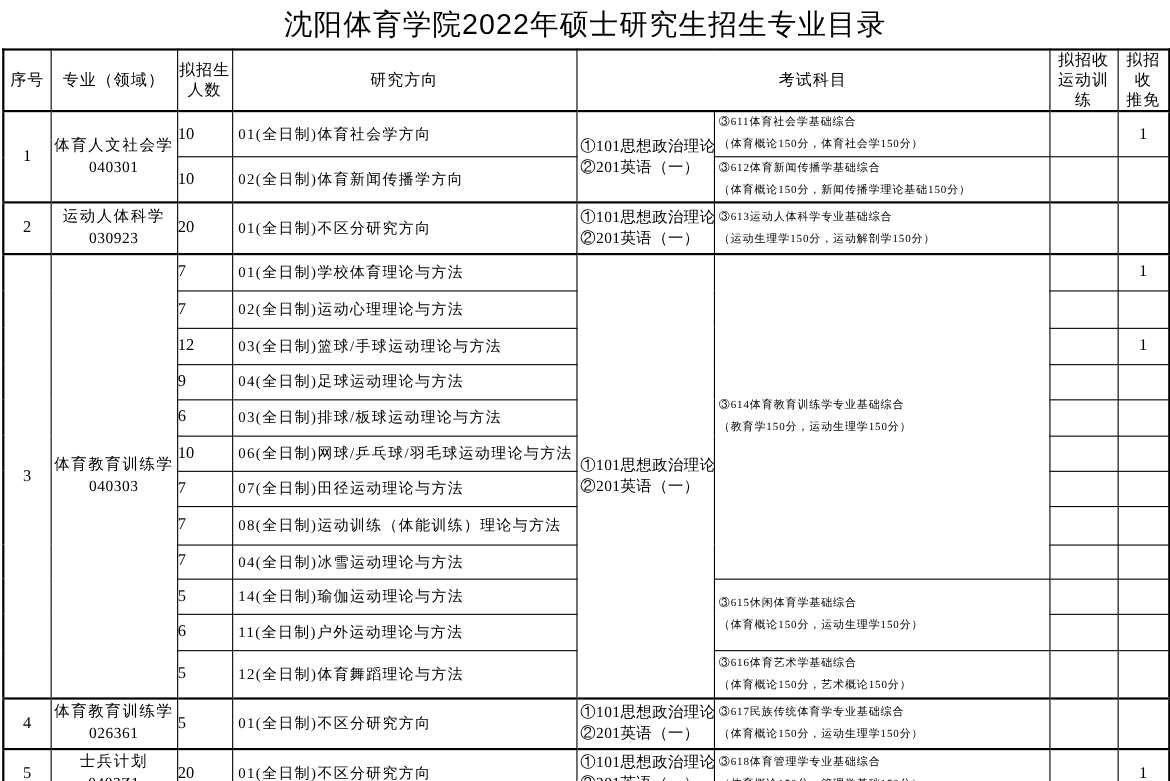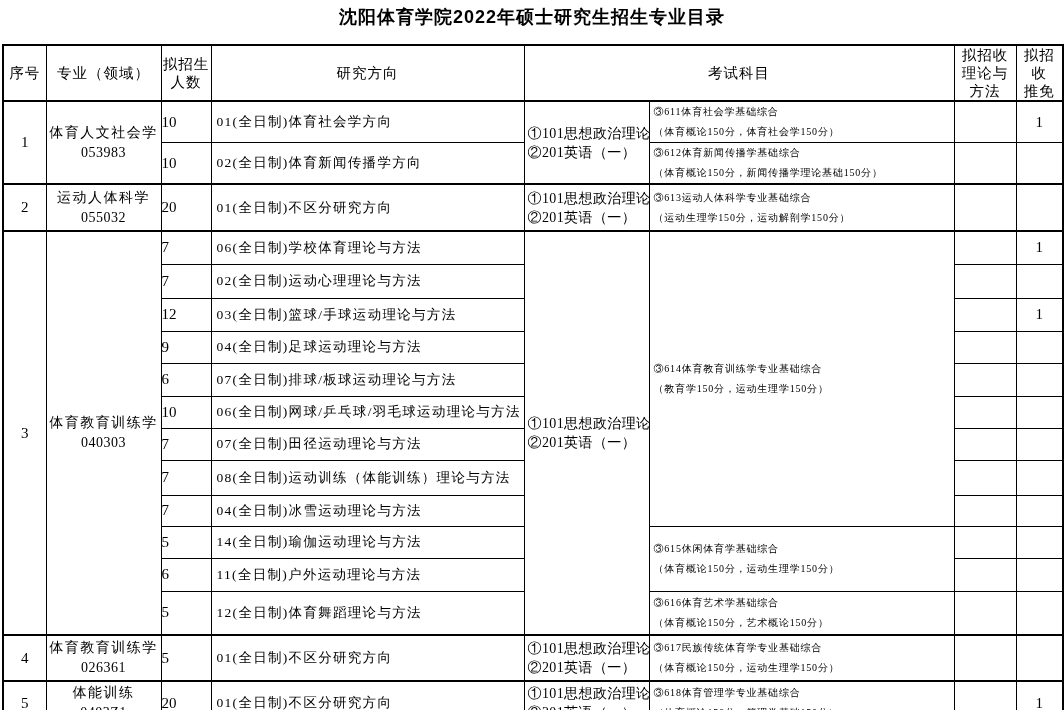--- a/index.html
+++ b/index.html
@@ -11,22 +11,22 @@
     color: #000;
     font-family: "Liberation Serif", "DejaVu Serif", serif;
     overflow: hidden;
   }
   .page { position: relative; width: 1064px; height: 710px; background: #fff; }
   .title {
     position: absolute;
     top: 5px; left: 0; right: 0;
     text-align: center;
     font-family: "Liberation Sans", "DejaVu Sans", sans-serif;
-    font-weight: bold;
-    font-size: 18px;
+    font-weight: normal;
+    font-size: 26px;
     letter-spacing: 1px;
     white-space: nowrap;
   }
   table.cat {
     position: absolute;
     top: 44px; left: 2px;
     width: 1060px;
     border-collapse: collapse;
     table-layout: fixed;
     border: 2px solid #000;
@@ -79,35 +79,35 @@
         <th>序号</th>
         <th>专业（领域）</th>
         <th>
             <span class="ln">拟招生</span>
             <span class="ln">人数</span>
           </th>
         <th>研究方向</th>
         <th colspan="2">考试科目</th>
         <th>
             <span class="ln">拟招收</span>
-            <span class="ln">理论与方法</span>
+            <span class="ln">运动训练</span>
           </th>
         <th>
             <span class="ln">拟招收</span>
             <span class="ln">推免</span>
           </th>
       </tr>
     </thead>
     <tbody>
 
       <tr class="sec" style="height:40px">
         <td class="no" rowspan="2">1</td>
         <td class="major" rowspan="2">
             <span class="ln">体育人文社会学</span>
-            <span class="ln code">053983</span>
+            <span class="ln code">040301</span>
           </td>
         <td class="quota">10</td>
         <td class="dir">01(全日制)体育社会学方向</td>
         <td class="pol" rowspan="2">
             <span class="ln">①101思想政治理论</span>
             <span class="ln">②201英语（一）</span>
           </td>
         <td class="exam">
             <span class="ln">③611体育社会学基础综合</span>
             <span class="ln">（体育概论150分，体育社会学150分）</span>
@@ -123,21 +123,21 @@
             <span class="ln">（体育概论150分，新闻传播学理论基础150分）</span>
           </td>
         <td class="sol"></td>
         <td class="exm"></td>
       </tr>
 
       <tr class="sec" style="height:47px">
         <td class="no">2</td>
         <td class="major">
             <span class="ln">运动人体科学</span>
-            <span class="ln code">055032</span>
+            <span class="ln code">030923</span>
           </td>
         <td class="quota">20</td>
         <td class="dir">01(全日制)不区分研究方向</td>
         <td class="pol">
             <span class="ln">①101思想政治理论</span>
             <span class="ln">②201英语（一）</span>
           </td>
         <td class="exam">
             <span class="ln">③613运动人体科学专业基础综合</span>
             <span class="ln">（运动生理学150分，运动解剖学150分）</span>
@@ -146,21 +146,21 @@
         <td class="exm"></td>
       </tr>
 
       <tr class="sec" style="height:33px">
         <td class="no" rowspan="12">3</td>
         <td class="major" rowspan="12">
             <span class="ln">体育教育训练学</span>
             <span class="ln code">040303</span>
           </td>
         <td class="quota">7</td>
-        <td class="dir">06(全日制)学校体育理论与方法</td>
+        <td class="dir">01(全日制)学校体育理论与方法</td>
         <td class="pol" rowspan="12">
             <span class="ln">①101思想政治理论</span>
             <span class="ln">②201英语（一）</span>
           </td>
         <td class="exam" rowspan="9">
             <span class="ln">③614体育教育训练学专业基础综合</span>
             <span class="ln">（教育学150分，运动生理学150分）</span>
           </td>
         <td class="sol"></td>
         <td class="exm">1</td>
@@ -178,21 +178,21 @@
         <td class="exm">1</td>
       </tr>
       <tr style="height:32px">
         <td class="quota">9</td>
         <td class="dir">04(全日制)足球运动理论与方法</td>
         <td class="sol"></td>
         <td class="exm"></td>
       </tr>
       <tr style="height:33px">
         <td class="quota">6</td>
-        <td class="dir">07(全日制)排球/板球运动理论与方法</td>
+        <td class="dir">03(全日制)排球/板球运动理论与方法</td>
         <td class="sol"></td>
         <td class="exm"></td>
       </tr>
       <tr style="height:32px">
         <td class="quota">10</td>
         <td class="dir">06(全日制)网球/乒乓球/羽毛球运动理论与方法</td>
         <td class="sol"></td>
         <td class="exm"></td>
       </tr>
       <tr style="height:32px">
@@ -256,21 +256,21 @@
             <span class="ln">③617民族传统体育学专业基础综合</span>
             <span class="ln">（体育概论150分，运动生理学150分）</span>
           </td>
         <td class="sol"></td>
         <td class="exm"></td>
       </tr>
 
       <tr class="sec" style="height:44px">
         <td class="no">5</td>
         <td class="major">
-            <span class="ln">体能训练</span>
+            <span class="ln">士兵计划</span>
             <span class="ln code">0403Z1</span>
           </td>
         <td class="quota">20</td>
         <td class="dir">01(全日制)不区分研究方向</td>
         <td class="pol">
             <span class="ln">①101思想政治理论</span>
             <span class="ln">②201英语（一）</span>
           </td>
         <td class="exam">
             <span class="ln">③618体育管理学专业基础综合</span>

